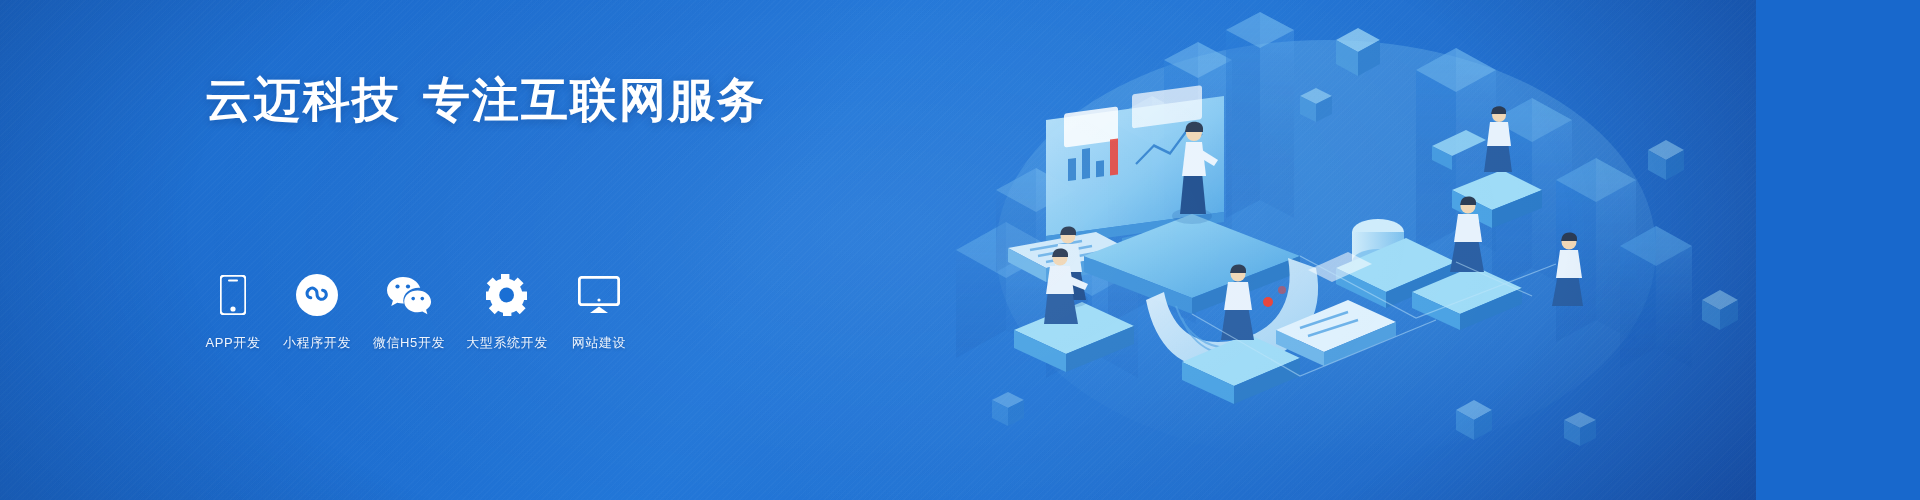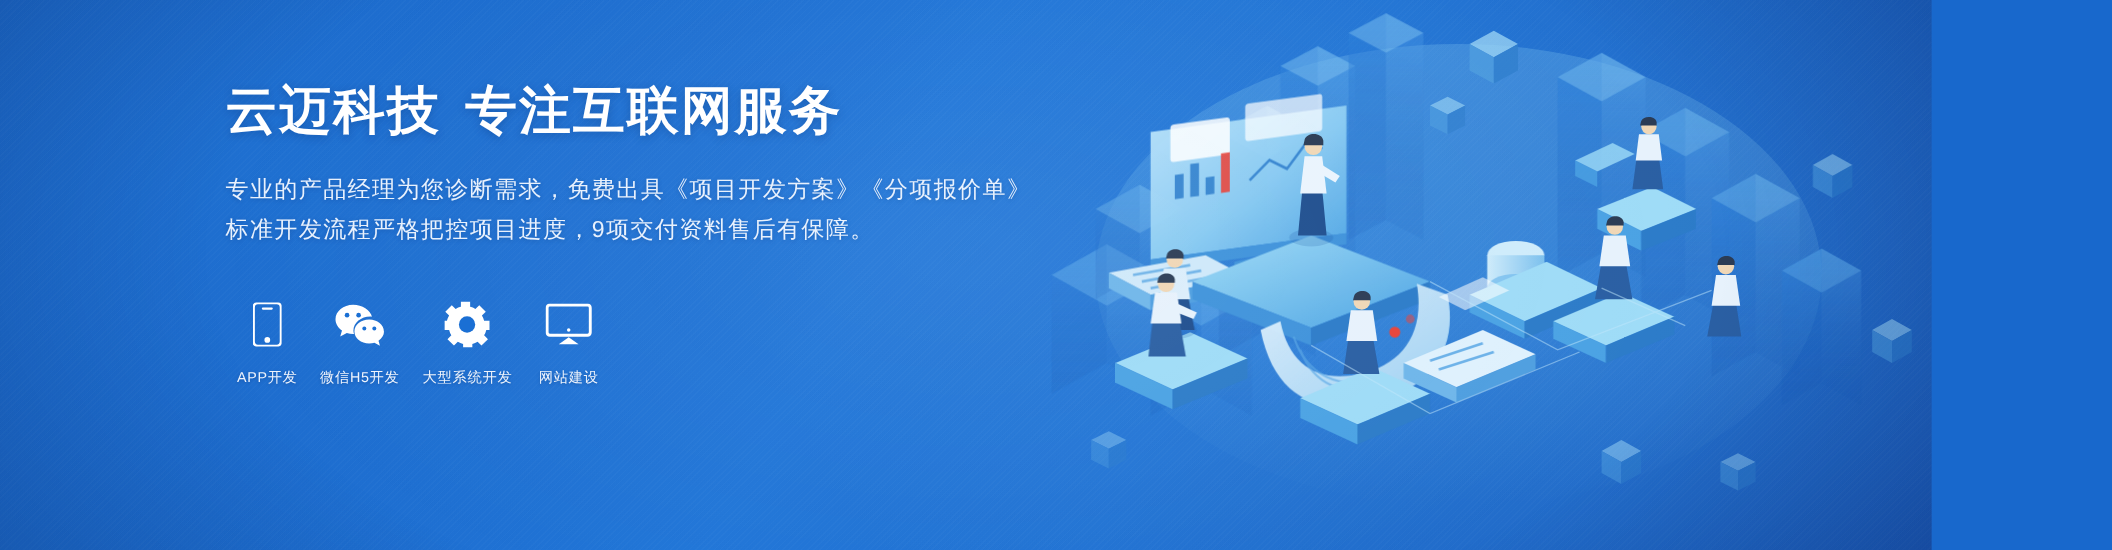--- a/index.html
+++ b/index.html
@@ -35,21 +35,21 @@
     text-shadow:0 2px 8px rgba(4,36,92,.28);
   }
   .headline .gap{display:inline-block;width:22px;}
   .sub{margin-top:28px;}
   .sub-line{
     font-size:21px;line-height:36px;color:#e8f1fd;letter-spacing:1.2px;
     white-space:nowrap;text-shadow:0 1px 4px rgba(4,36,92,.25);
   }
 
   
-  .services{position:absolute;left:205px;top:272px;display:flex;align-items:flex-start;}
+  .services{position:absolute;left:195px;top:272px;display:flex;align-items:flex-start;}
   .service{width:73px;display:flex;flex-direction:column;align-items:center;cursor:pointer;}
   .svc-icon{height:46px;display:flex;align-items:center;justify-content:center;}
   .svc-icon svg{display:block;fill:#ffffff;}
   .svc-label{
     margin-top:16px;font-size:13px;color:#eef4fd;letter-spacing:.6px;white-space:nowrap;
     text-shadow:0 1px 3px rgba(4,36,92,.3);
   }
 
   
   .art{position:absolute;right:0;top:0;width:860px;height:500px;}
@@ -337,39 +337,45 @@
     </svg>
   </div>
 
   <div class="vignette"></div>
 
   <div class="content">
     <div class="headline">
       <span>云迈科技</span><span class="gap"></span><span>专注互联网服务</span>
     </div>
 
-    <div class="sub">
-      <div class="sub-line">专业的产品经理为您诊断需求，免费出具《项目开发方案》《分项报价单》</div>
-      <div class="sub-line">标准开发流程严格把控项目进度，9项交付资料售后有保障。</div>
-    </div>
   </div>
 
   <div class="services">
 
     <div class="service" style="width:76px">
       <div class="svc-icon">
         <svg width="26" height="40" viewBox="0 0 26 40">
           <rect x="0.5" y="0.5" width="25" height="39" rx="4" fill="none" stroke="#ffffff" stroke-width="2.4"></rect>
           <rect x="8" y="4.5" width="10" height="2" rx="1" fill="#ffffff"></rect>
           <circle cx="13" cy="34" r="2.6" fill="#ffffff"></circle>
         </svg>
       </div>
       <div class="svc-label">APP开发</div>
     </div>
 
+    <div class="service" style="width:92px">
+      <div class="svc-icon">
+        <svg width="42" height="42" viewBox="0 0 42 42">
+          <circle cx="21" cy="21" r="21" fill="#ffffff"></circle>
+          <path d="M13 15.5c3.6-3.2 8.2-.3 8 4.2-.2 4.6 4.2 7.2 7.6 4.4 2.9-2.4 2-7.3-2-7.8" fill="none" stroke="#1a6fd4" stroke-width="3" stroke-linecap="round"></path>
+          <path d="M13 15.5c-3.2 2.8-2.4 7.6 1.8 8.2" fill="none" stroke="#1a6fd4" stroke-width="3" stroke-linecap="round"></path>
+        </svg>
+      </div>
+      <div class="svc-label">小程序开发</div>
+    </div>
 
     <div class="service" style="width:92px">
       <div class="svc-icon">
         <svg width="46" height="40" viewBox="0 0 46 40">
           <path d="M17 2C8.2 2 1 7.9 1 15.2c0 4.1 2.3 7.8 5.9 10.2L5.3 31l6-3.2c1.8.5 3.7.8 5.7.8h.8c-.3-1-.5-2-.5-3.1 0-7 6.9-12.7 15.4-12.7.5 0 1 0 1.5.1C32.5 6.9 25.5 2 17 2Z" fill="#ffffff"></path>
           <circle cx="11.5" cy="11.5" r="2.1" fill="#1a6fd4"></circle>
           <circle cx="22" cy="11.5" r="2.1" fill="#1a6fd4"></circle>
           <path d="M45 26.4c0-6-6-10.9-13.4-10.9S18.2 20.4 18.2 26.4c0 6 6 10.9 13.4 10.9 1.7 0 3.3-.3 4.8-.7l5 2.7-1.3-4.6c3.1-2 5-5 5-8.3Z" fill="#ffffff"></path>
           <circle cx="27.2" cy="23.6" r="1.8" fill="#1a6fd4"></circle>
           <circle cx="36.3" cy="23.6" r="1.8" fill="#1a6fd4"></circle>

